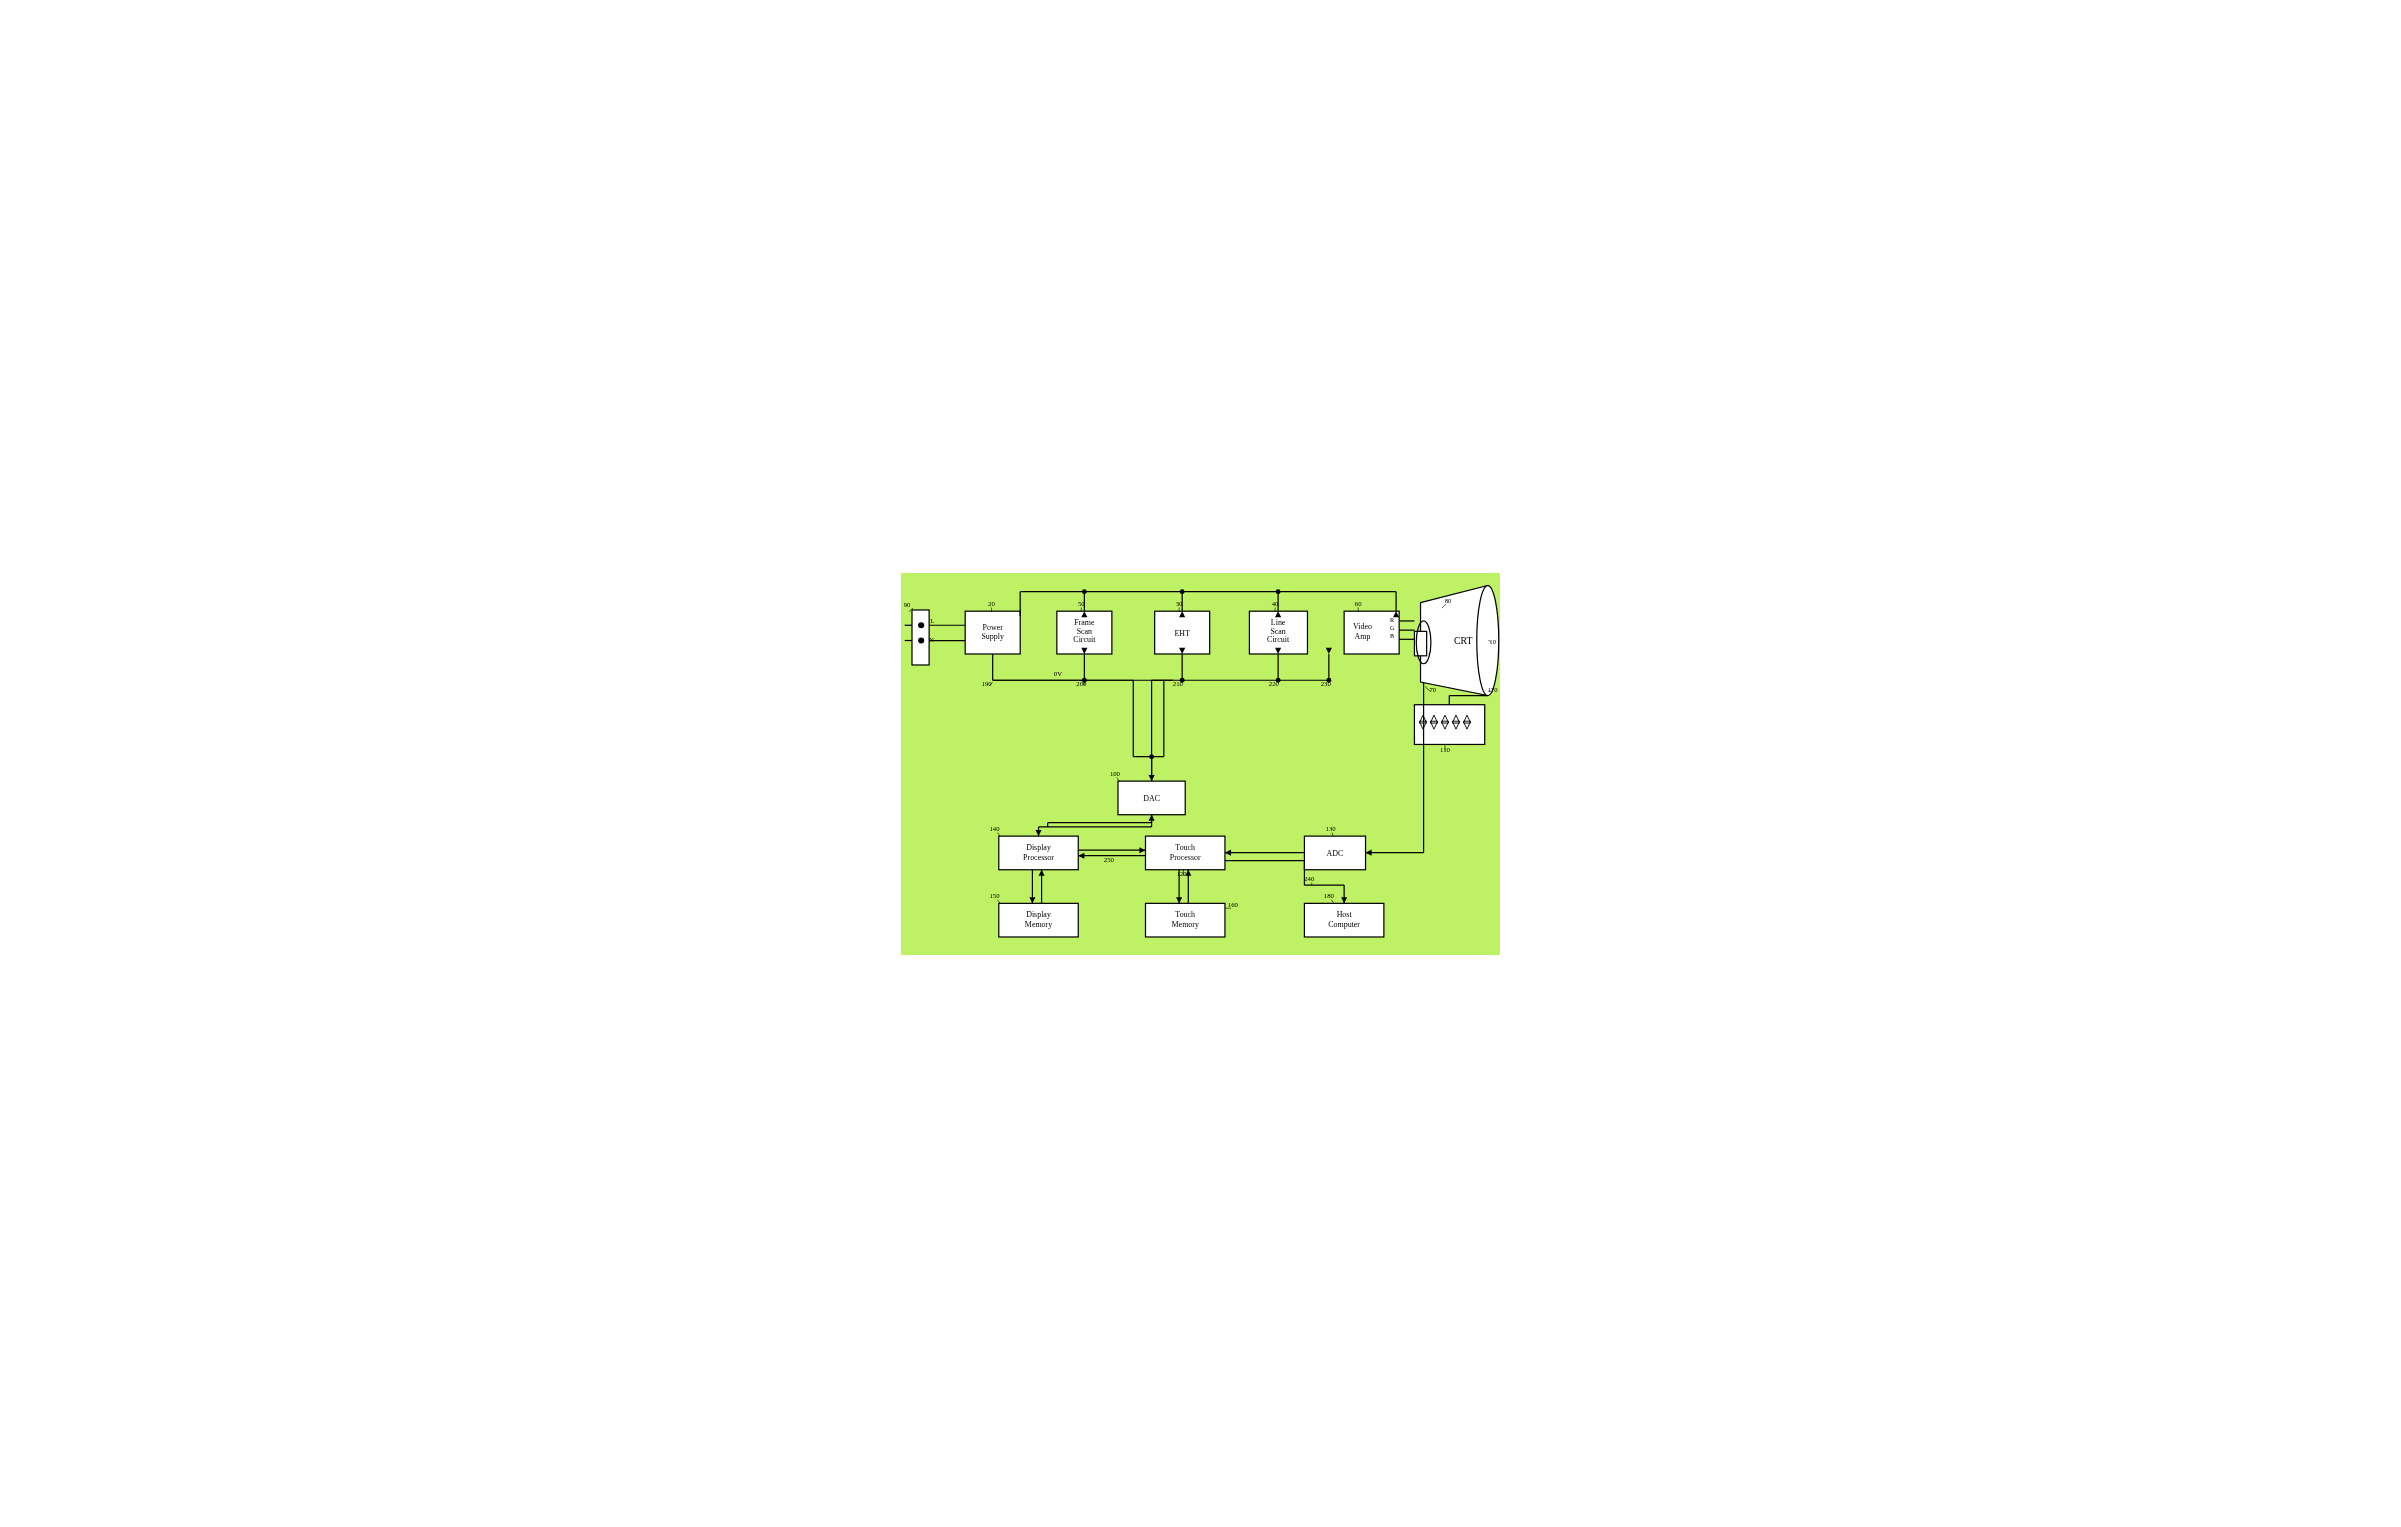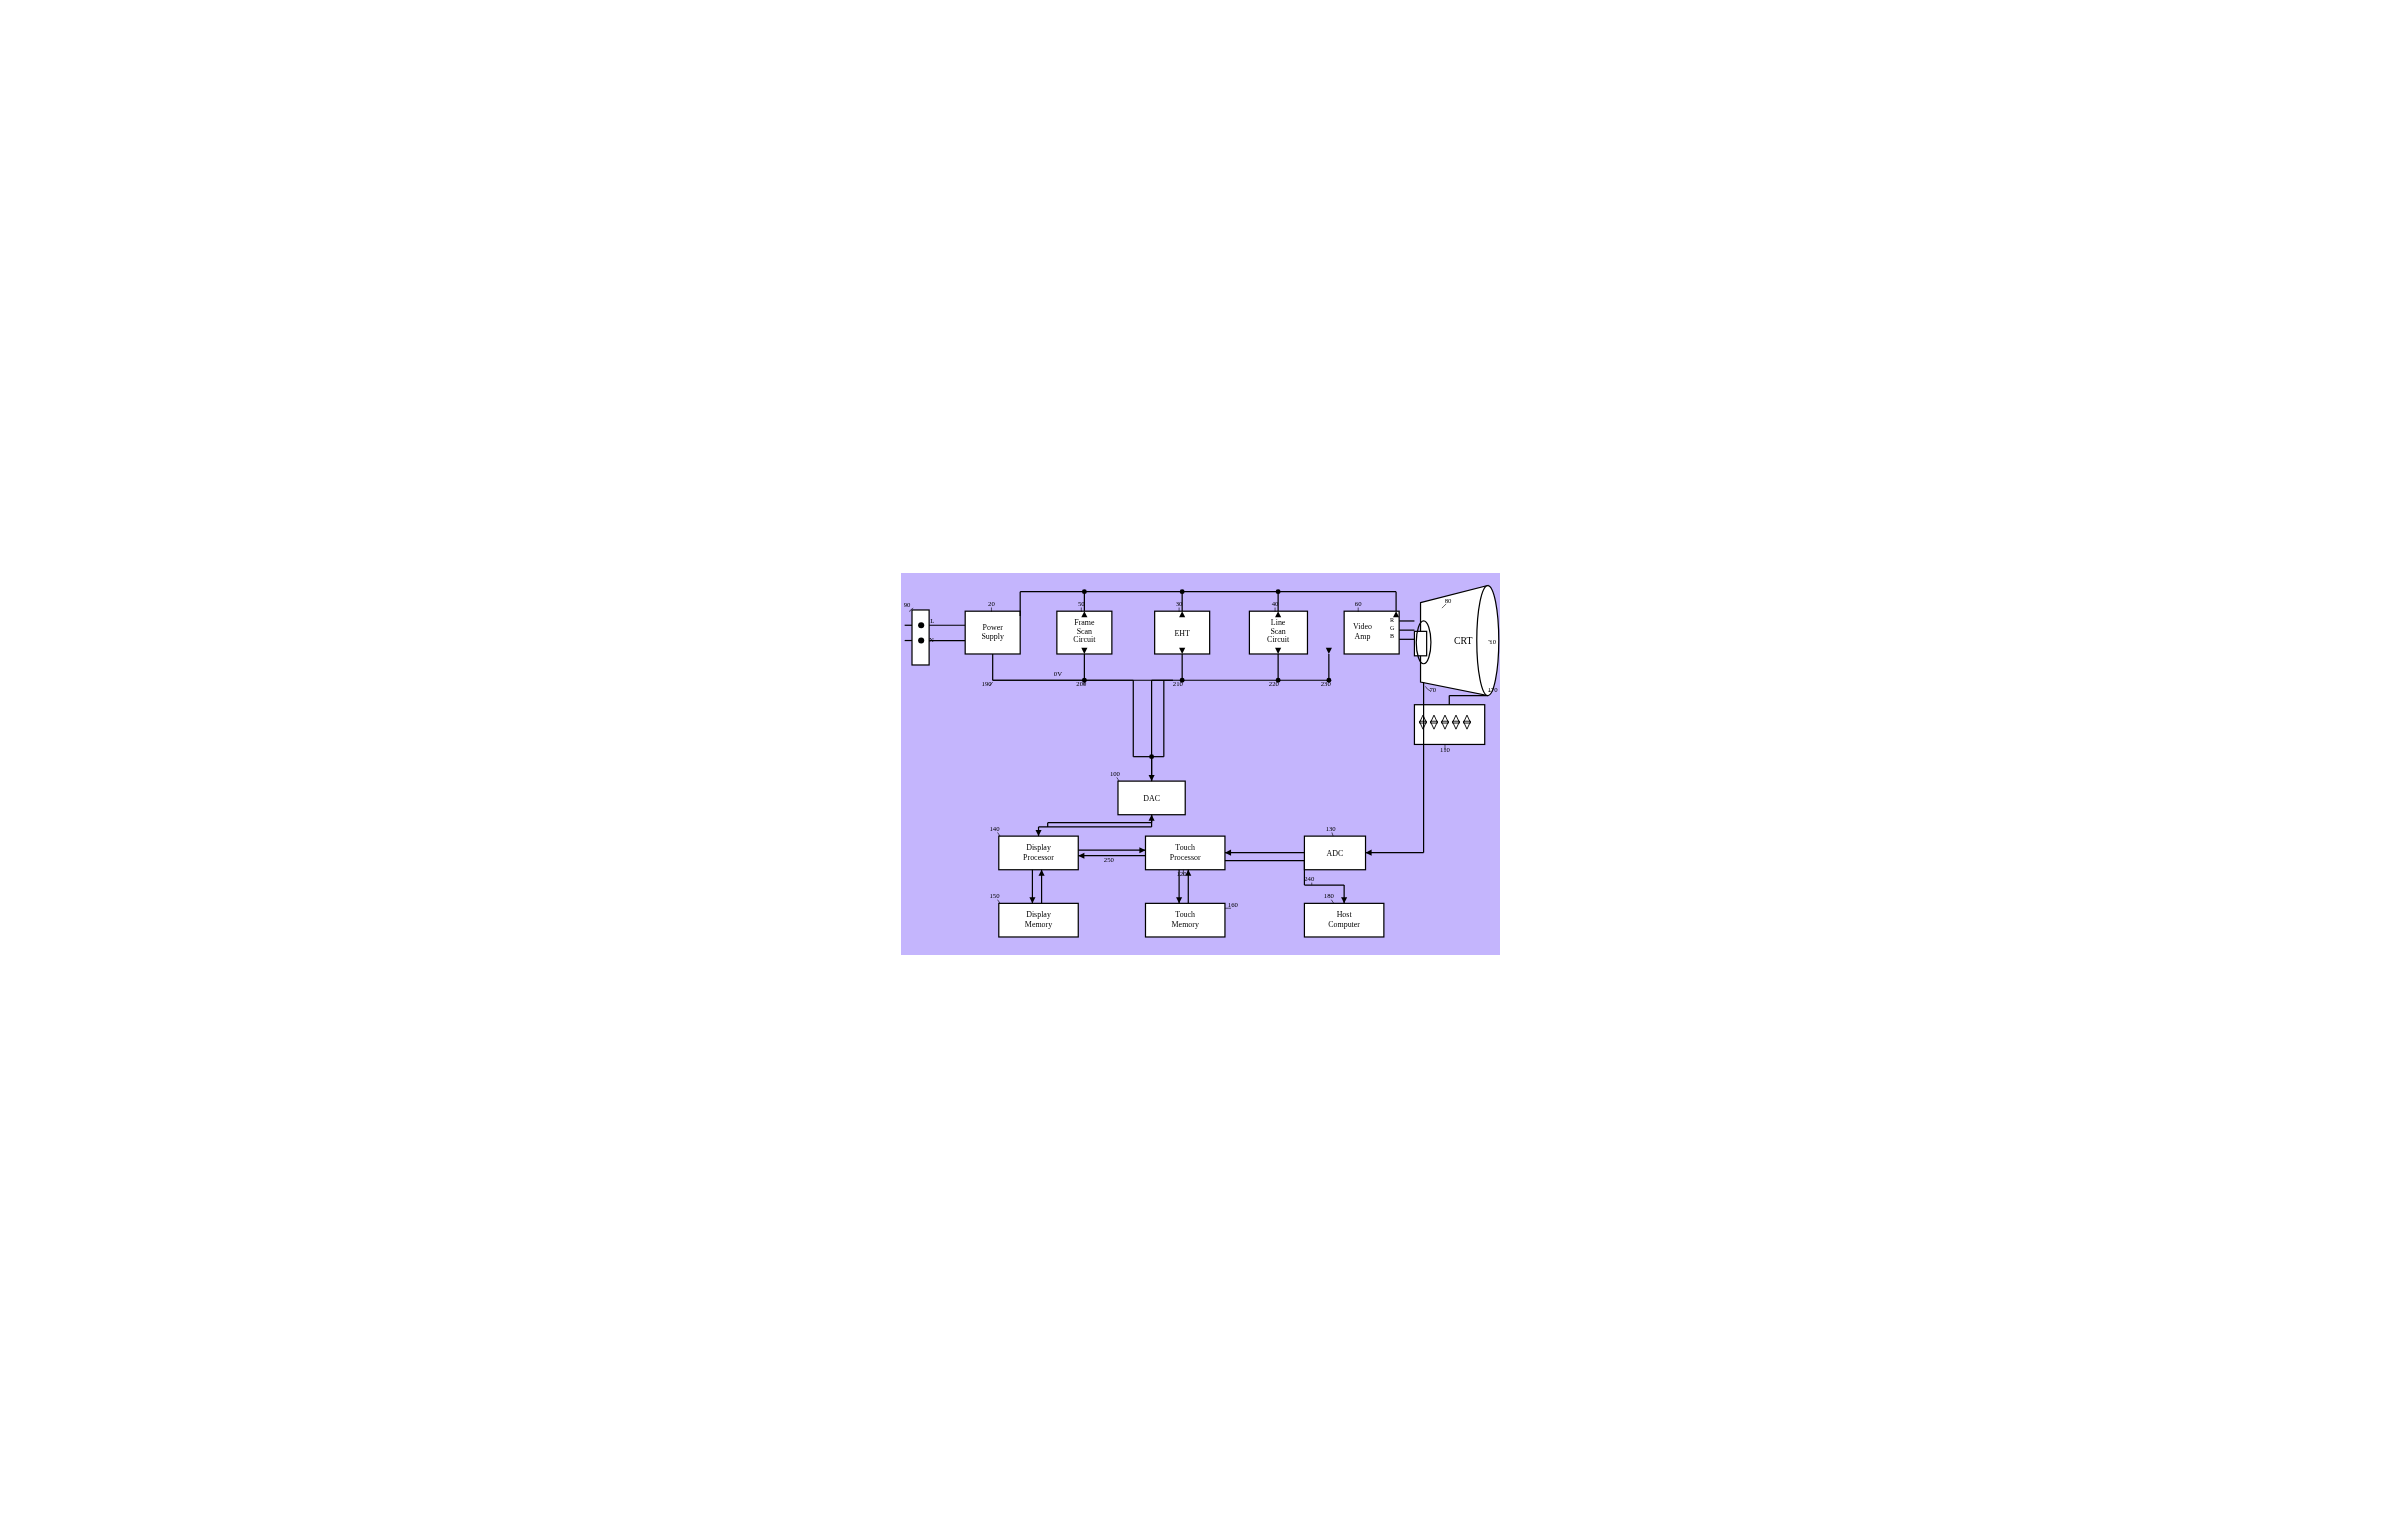--- a/index.html
+++ b/index.html
@@ -9,21 +9,21 @@
       width: 100vw;
       height: 100vh;
       display: flex;
       align-items: center;
       justify-content: center;
     }
     .diagram-container {
       position: relative;
       width: 599px;
       height: 382px;
-      background: #c4b5fd;
+      background: #bef264;
     }
     svg {
       position: absolute;
       top: 0; left: 0;
       width: 100%;
       height: 100%;
     }
     .box {
       fill: white;
       stroke: black;

